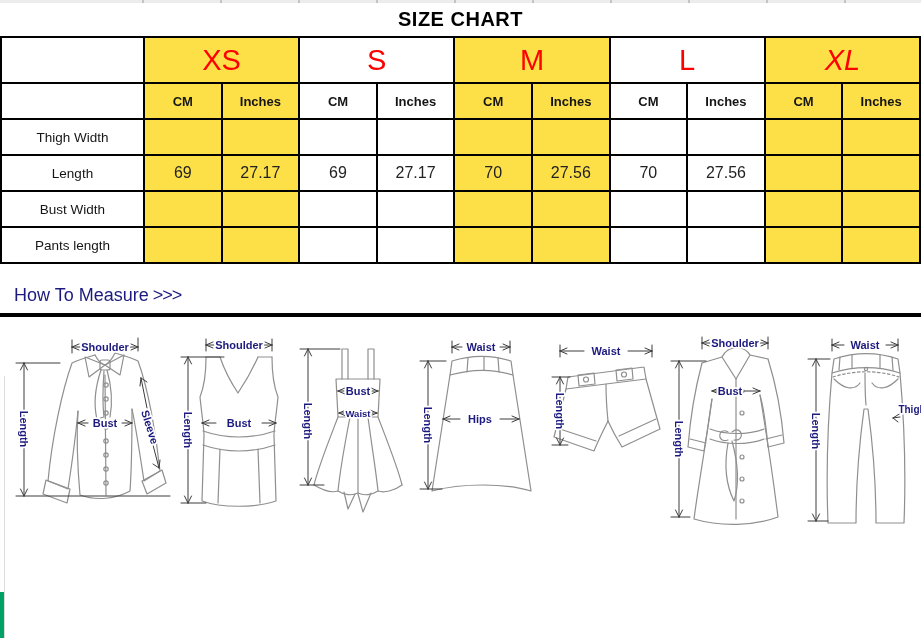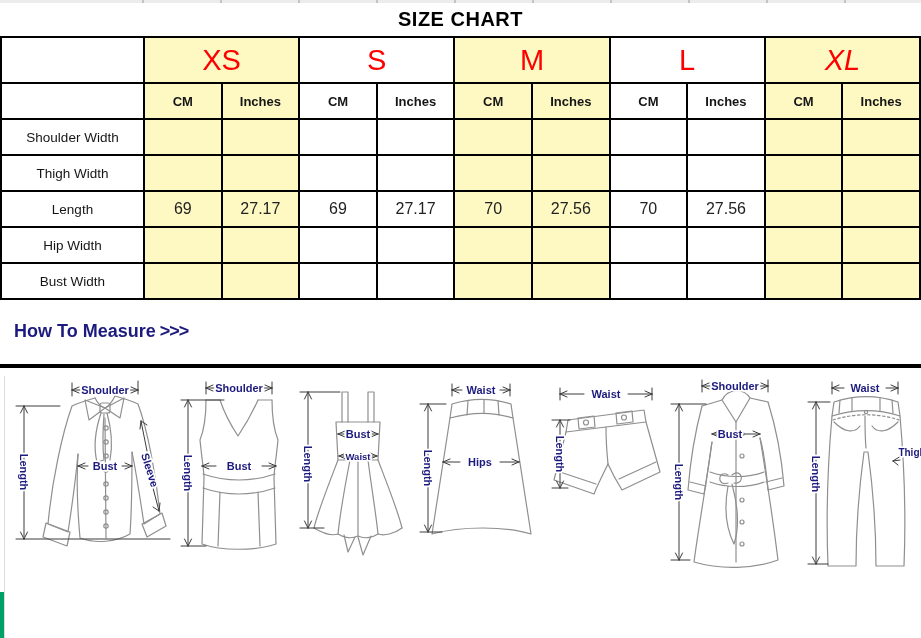--- a/index.html
+++ b/index.html
@@ -21,27 +21,27 @@
                       padding:0;overflow:hidden;white-space:nowrap;}
   col.c-label{width:143px;}
   tr.size-row{height:46px;}
   tr.size-row td{font-size:29px;color:#fe0000;font-weight:500;}
   tr.size-row td.corner, tr.unit-row td.corner{background:#fff;}
   tr.unit-row{height:36px;}
   tr.unit-row td{font-size:13px;font-weight:bold;color:#151515;}
   tr.data-row{height:36px;}
   tr.data-row td{font-size:16px;color:#222;}
   tr.data-row td.rowlabel{font-size:13.5px;color:#151515;}
-  .shade{background:#fef9c3;}
-
-  .measure-heading{margin:21px 0 22px 14px;font-size:18px;font-weight:bold;}
+  .shade{background:#fde047;}
+
+  .measure-heading{margin:21px 0 7px 14px;font-size:18px;font-weight:normal;}
   .measure-heading .arrows{margin-left:4px;letter-spacing:-1px;}
   .divider{height:4px;background:#000;width:921px;}
 
-  .figures{display:flex;margin-top:8px;text-decoration:underline;}
+  .figures{display:flex;margin-top:16px;text-decoration:underline;}
   .fig{flex:0 0 auto;}
   svg .g{fill:none;stroke:#8f8f8f;stroke-width:1.2;stroke-linejoin:round;stroke-linecap:round;}
   svg .a{fill:none;stroke:#3c3c3c;stroke-width:1;stroke-linecap:round;}
   svg .dash{stroke-dasharray:2.5 2.5;}
   svg .flabel{font-family:"Liberation Sans",sans-serif;font-size:11px;font-weight:bold;fill:#1c1a7e;
               paint-order:stroke;stroke:#fff;stroke-width:3.5px;stroke-linejoin:round;text-anchor:middle;}
   svg .flabel-sm{font-size:9.5px;}
 </style>
 </head>
 <body>
@@ -83,33 +83,20 @@
         <td class="shade">CM</td>
         <td class="shade">Inches</td>
         <td>CM</td>
         <td>Inches</td>
         <td class="shade">CM</td>
         <td class="shade">Inches</td>
       </tr>
     </tbody>
     <tbody>
         <tr class="data-row">
-          <td class="rowlabel">Shoulder Width</td>
-          <td class="shade"></td>
-          <td class="shade"></td>
-          <td></td>
-          <td></td>
-          <td class="shade"></td>
-          <td class="shade"></td>
-          <td></td>
-          <td></td>
-          <td class="shade"></td>
-          <td class="shade"></td>
-        </tr>
-        <tr class="data-row">
           <td class="rowlabel">Thigh Width</td>
           <td class="shade"></td>
           <td class="shade"></td>
           <td></td>
           <td></td>
           <td class="shade"></td>
           <td class="shade"></td>
           <td></td>
           <td></td>
           <td class="shade"></td>
@@ -122,34 +109,34 @@
           <td>69</td>
           <td>27.17</td>
           <td class="shade">70</td>
           <td class="shade">27.56</td>
           <td>70</td>
           <td>27.56</td>
           <td class="shade"></td>
           <td class="shade"></td>
         </tr>
         <tr class="data-row">
-          <td class="rowlabel">Hip Width</td>
+          <td class="rowlabel">Bust Width</td>
           <td class="shade"></td>
           <td class="shade"></td>
           <td></td>
           <td></td>
           <td class="shade"></td>
           <td class="shade"></td>
           <td></td>
           <td></td>
           <td class="shade"></td>
           <td class="shade"></td>
         </tr>
         <tr class="data-row">
-          <td class="rowlabel">Bust Width</td>
+          <td class="rowlabel">Pants length</td>
           <td class="shade"></td>
           <td class="shade"></td>
           <td></td>
           <td></td>
           <td class="shade"></td>
           <td class="shade"></td>
           <td></td>
           <td></td>
           <td class="shade"></td>
           <td class="shade"></td>

